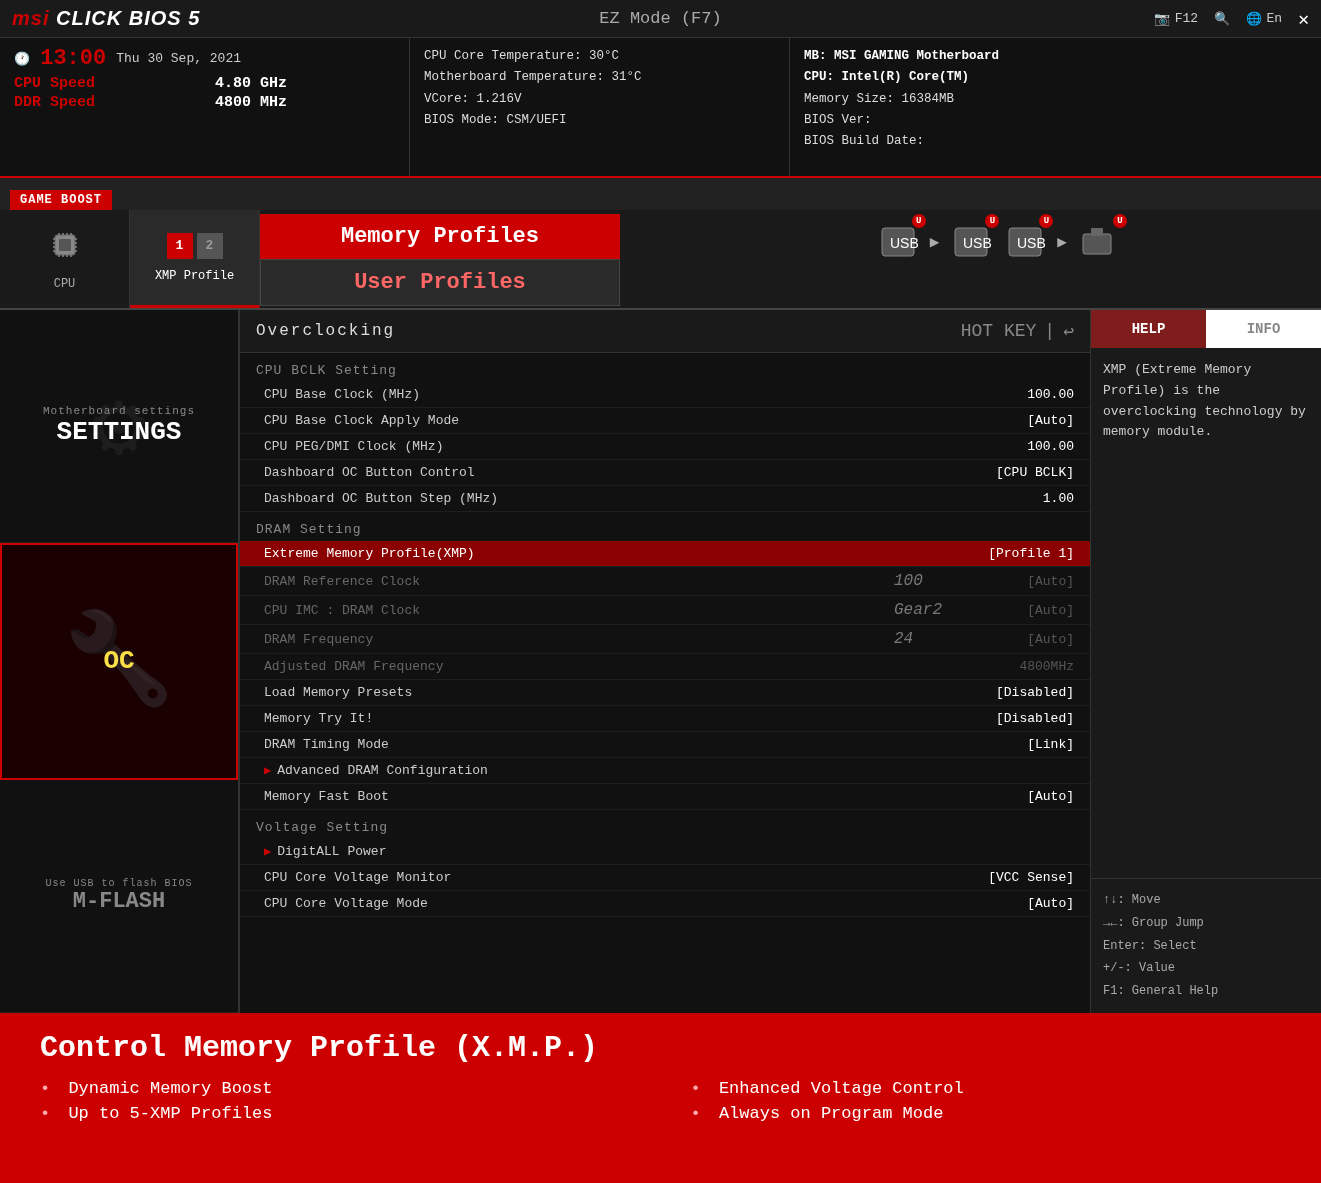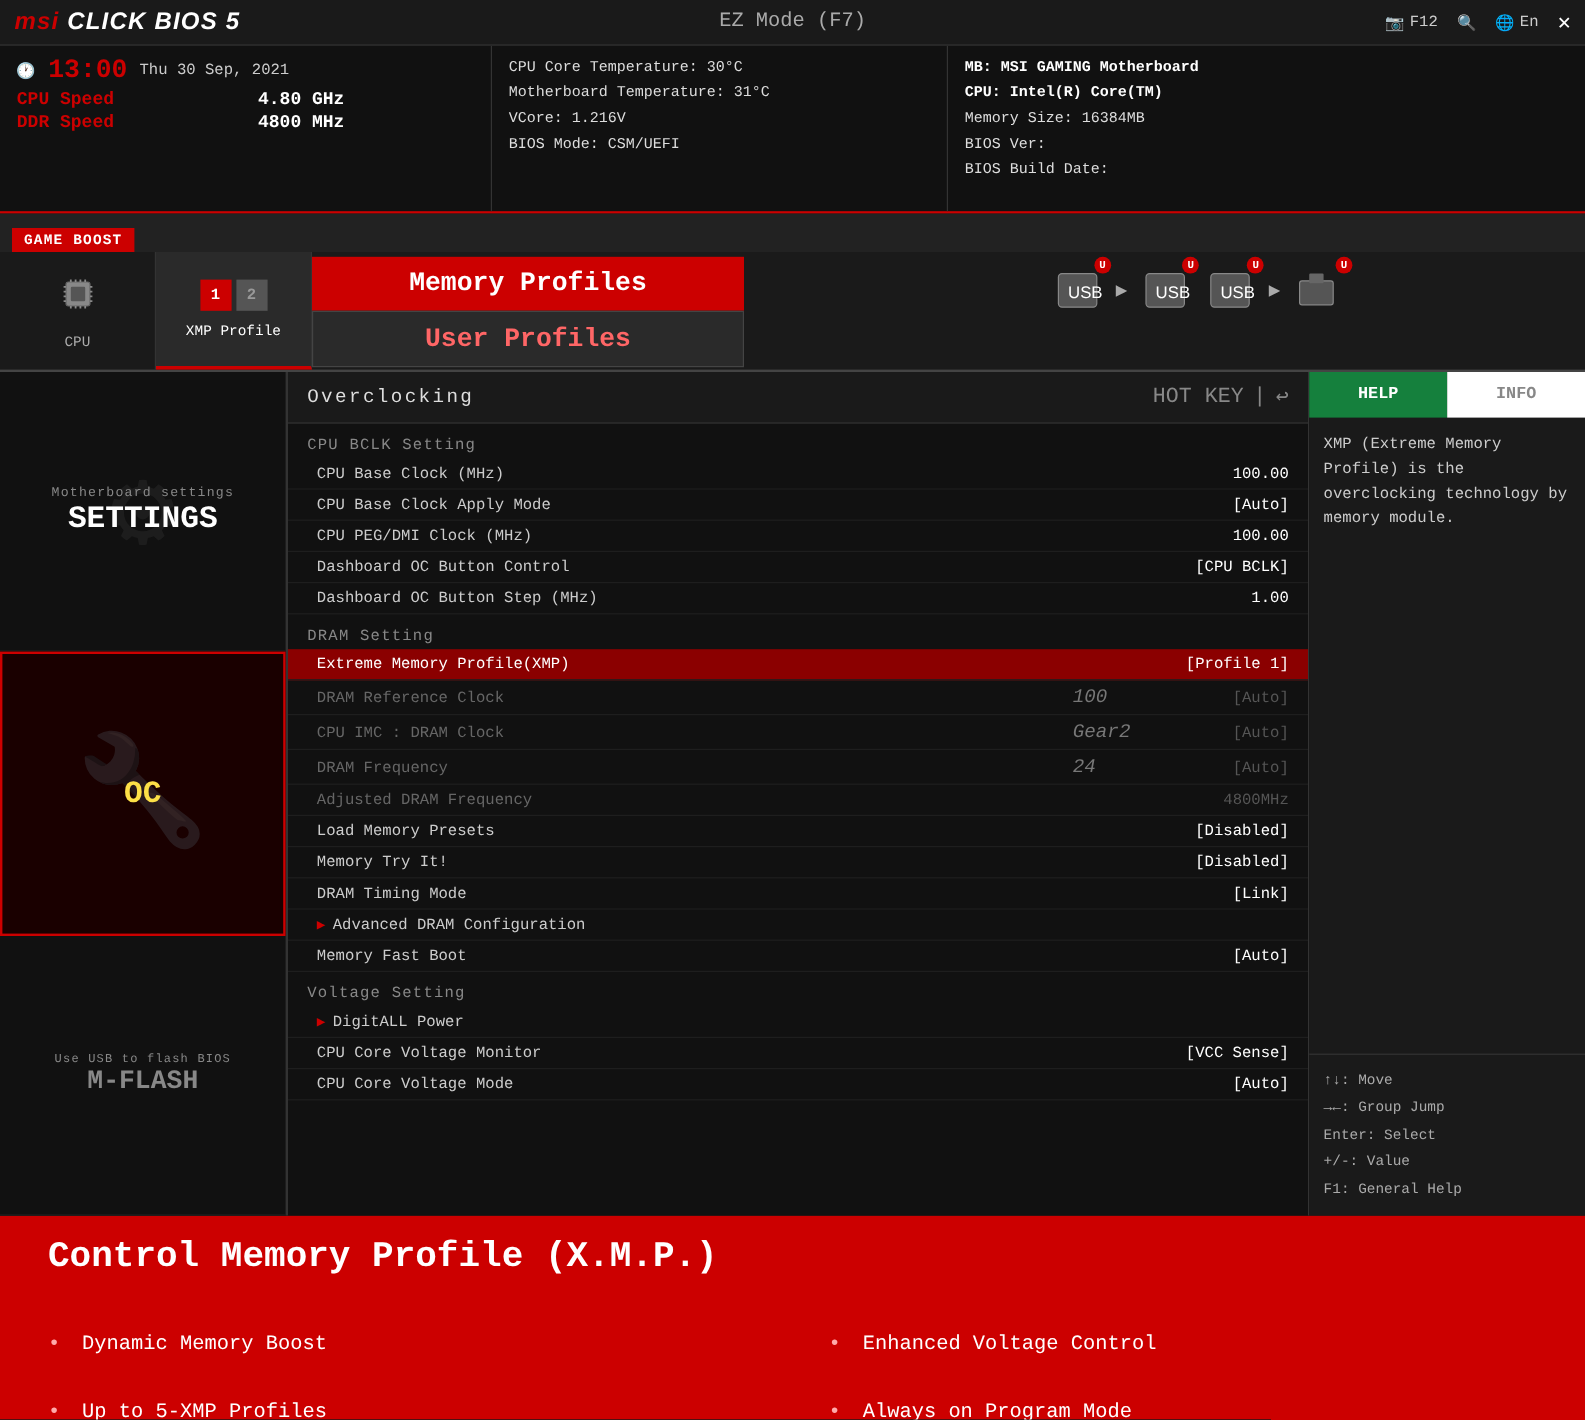--- a/index.html
+++ b/index.html
@@ -116,22 +116,22 @@
       color: #ddd;
       line-height: 1.7;
     }
     .header-right .bold { font-weight: bold; color: #fff; }
 
     
     .game-boost-bar {
       background: #222;
       height: 32px;
       display: flex;
-      align-items: flex-end;
-      padding: 0 10px;
+      align-items: flex-start;
+      padding: 12px 10px;
     }
     .game-boost-label {
       background: #cc0000;
       color: #fff;
       font-size: 12px;
       font-weight: bold;
       padding: 3px 10px;
       letter-spacing: 1px;
     }
 
@@ -380,21 +380,21 @@
     .help-tab {
       flex: 1;
       display: flex;
       align-items: center;
       justify-content: center;
       font-size: 14px;
       font-weight: bold;
       cursor: pointer;
     }
     .help-tab.active {
-      background: #15803d;
+      background: #7f1d1d;
       color: #fff;
     }
     .help-tab.inactive {
       background: #ffffff;
       color: #888;
     }
     .help-content {
       padding: 12px;
       font-size: 13px;
       color: #ccc;
@@ -424,21 +424,20 @@
     }
     .bottom-features {
       display: grid;
       grid-template-columns: 1fr 1fr;
       gap: 6px 60px;
     }
     .bottom-feature {
       font-size: 17px;
       color: #fff;
       font-weight: 500;
-      margin-top: 32px;
     }
     .bullet { color: #ffaaaa; margin-right: 8px; }
 
     
     .center-content::-webkit-scrollbar { width: 8px; }
     .center-content::-webkit-scrollbar-track { background: #111; }
     .center-content::-webkit-scrollbar-thumb { background: #cc0000; }
 
     
     .usb-svg {

